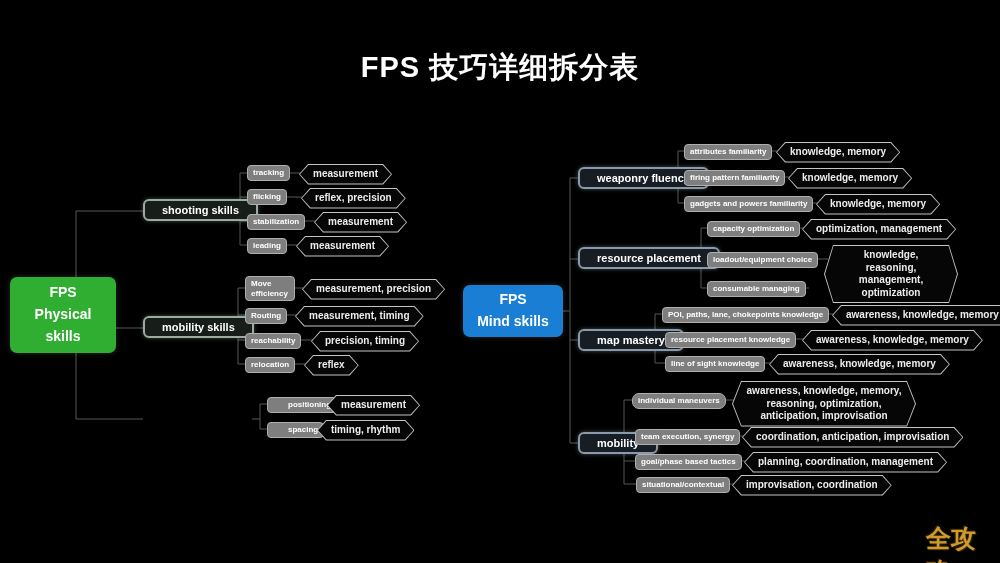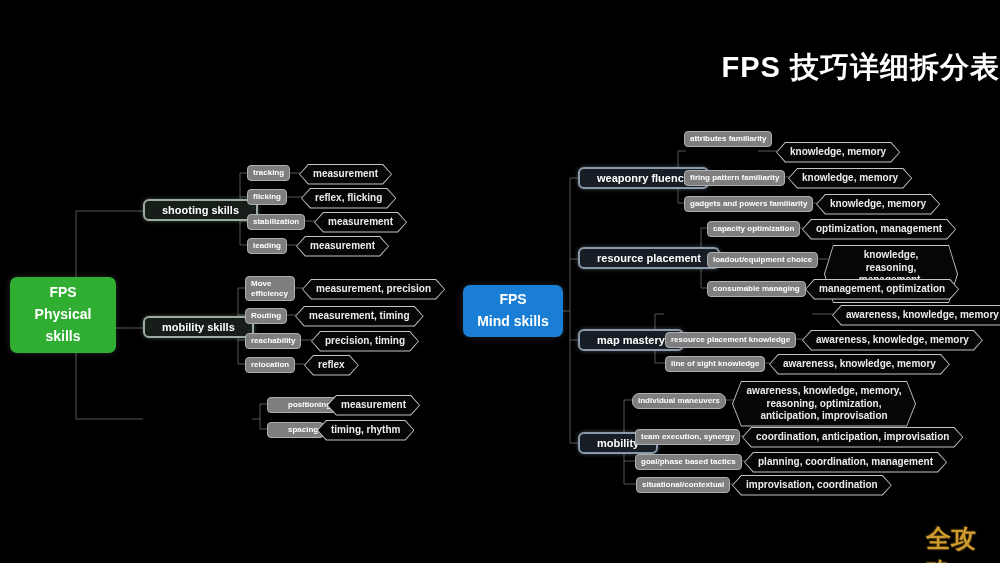--- a/index.html
+++ b/index.html
@@ -1,18 +1,18 @@
 <!DOCTYPE html>
 <html><head>
 <meta charset="utf-8">
 <style>
   html,body{margin:0;padding:0;background:#000;}
   #canvas{position:relative;width:1000px;height:563px;background:#000;overflow:hidden;
           font-family:"Liberation Sans", sans-serif;}
-  .title{position:absolute;top:48px;left:0;width:100%;text-align:right;color:#fff;
+  .title{position:absolute;top:48px;left:0;width:100%;text-align:center;color:#fff;
          font-size:29px;font-weight:bold;letter-spacing:1px;}
   svg.lines{position:absolute;left:0;top:0;}
   .root{position:absolute;border-radius:7px;color:#fff;font-weight:bold;font-size:14px;
         text-align:center;display:flex;align-items:center;justify-content:center;
         white-space:pre-line;line-height:1.55;box-shadow:0 0 6px rgba(255,255,255,.15);}
   #root-physical{left:10px;top:277px;width:106px;height:76px;background:#2fae32;}
   #root-mind{left:463px;top:285px;width:100px;height:52px;background:#1a7fd4;}
   .cat{position:absolute;background:#161d24;border:2px solid #8a9aa8;border-radius:6px;
        color:#fff;font-weight:bold;font-size:11px;padding:3px 17px;white-space:nowrap;
        box-shadow:0 0 4px rgba(150,175,200,.45);}
@@ -134,21 +134,21 @@
   <div class="sub" style="left:247px;top:165px;">tracking</div>
   <div class="hex" style="left:299px;top:164px;">
     <div class="bg"></div>
       <div class="bg2"></div>
     <div class="t">measurement</div>
     </div>
   <div class="sub" style="left:247px;top:189px;">flicking</div>
   <div class="hex" style="left:301px;top:188px;">
     <div class="bg"></div>
       <div class="bg2"></div>
-    <div class="t">reflex, flicking</div>
+    <div class="t">reflex, precision</div>
     </div>
   <div class="sub" style="left:247px;top:214px;">stabilization</div>
   <div class="hex" style="left:314px;top:212px;">
     <div class="bg"></div>
       <div class="bg2"></div>
     <div class="t">measurement</div>
     </div>
   <div class="sub" style="left:247px;top:238px;">leading</div>
   <div class="hex" style="left:296px;top:236px;">
     <div class="bg"></div>
@@ -192,21 +192,21 @@
     <div class="bg"></div>
       <div class="bg2"></div>
     <div class="t">timing, rhythm</div>
     </div>
 
   <div class="cat" style="left:578px;top:167px;">weaponry fluency</div>
   <div class="cat" style="left:578px;top:247px;">resource placement</div>
   <div class="cat" style="left:578px;top:329px;">map mastery</div>
   <div class="cat" style="left:578px;top:432px;">mobility</div>
 
-  <div class="sub" style="left:684px;top:131px;">attributes familiarity</div>
+  <div class="sub" style="left:684px;top:144px;">attributes familiarity</div>
   <div class="hex" style="left:776px;top:142px;">
     <div class="bg"></div>
       <div class="bg2"></div>
     <div class="t">knowledge, memory</div>
     </div>
   <div class="sub" style="left:684px;top:170px;">firing pattern familiarity</div>
   <div class="hex" style="left:788px;top:168px;">
     <div class="bg"></div>
       <div class="bg2"></div>
     <div class="t">knowledge, memory</div>
@@ -224,26 +224,22 @@
       <div class="bg2"></div>
     <div class="t">optimization, management</div>
     </div>
   <div class="sub" style="left:707px;top:252px;">loadout/equipment choice</div>
   <div class="hex wrap" style="left:824px;top:245px;width:134px;">
     <div class="bg"></div>
       <div class="bg2"></div>
     <div class="t">knowledge, reasoning, management, optimization</div>
     </div>
   <div class="sub" style="left:707px;top:281px;">consumable managing</div>
-  <div class="hex" style="left:805px;top:279px;">
-    <div class="bg"></div>
-      <div class="bg2"></div>
-    <div class="t">management, optimization</div>
-    </div>
-
+
+  <div class="sub" style="left:662px;top:307px;">POI, paths, lane, chokepoints knowledge</div>
   <div class="hex" style="left:832px;top:305px;">
     <div class="bg"></div>
       <div class="bg2"></div>
     <div class="t">awareness, knowledge, memory</div>
     </div>
   <div class="sub" style="left:665px;top:332px;">resource placement knowledge</div>
   <div class="hex" style="left:802px;top:330px;">
     <div class="bg"></div>
       <div class="bg2"></div>
     <div class="t">awareness, knowledge, memory</div>

